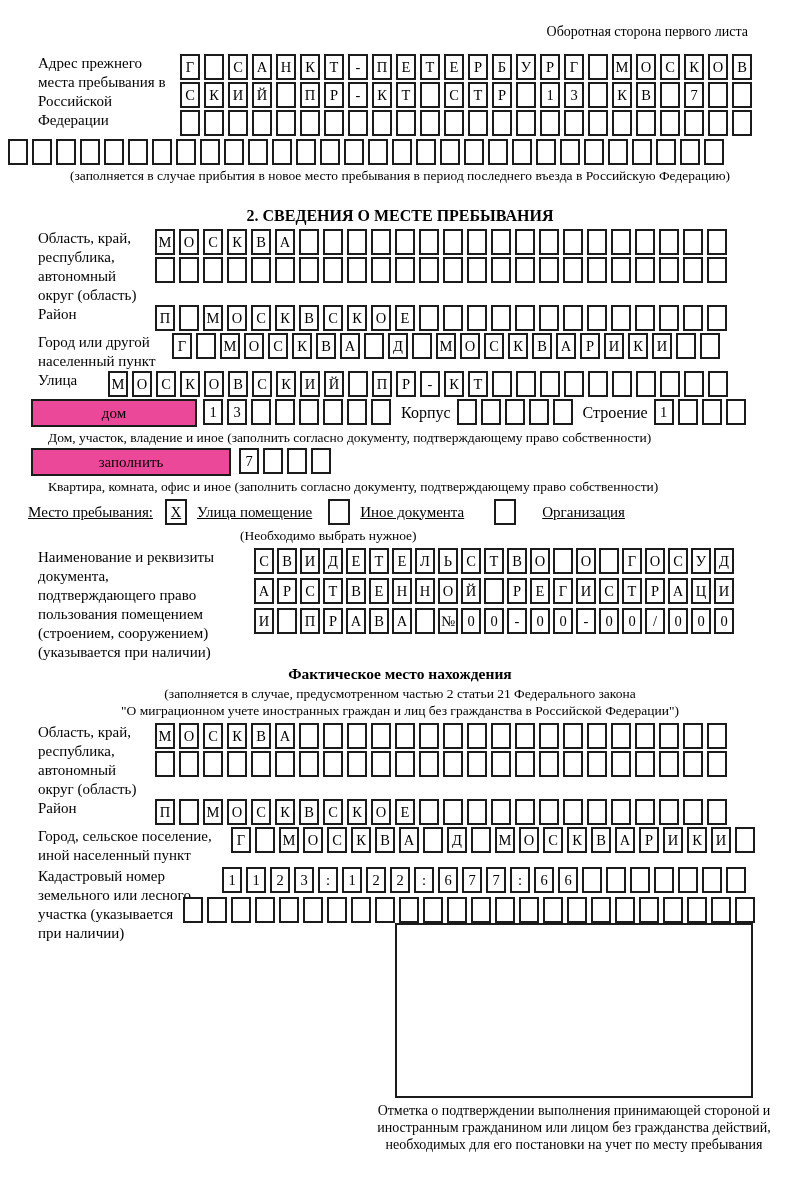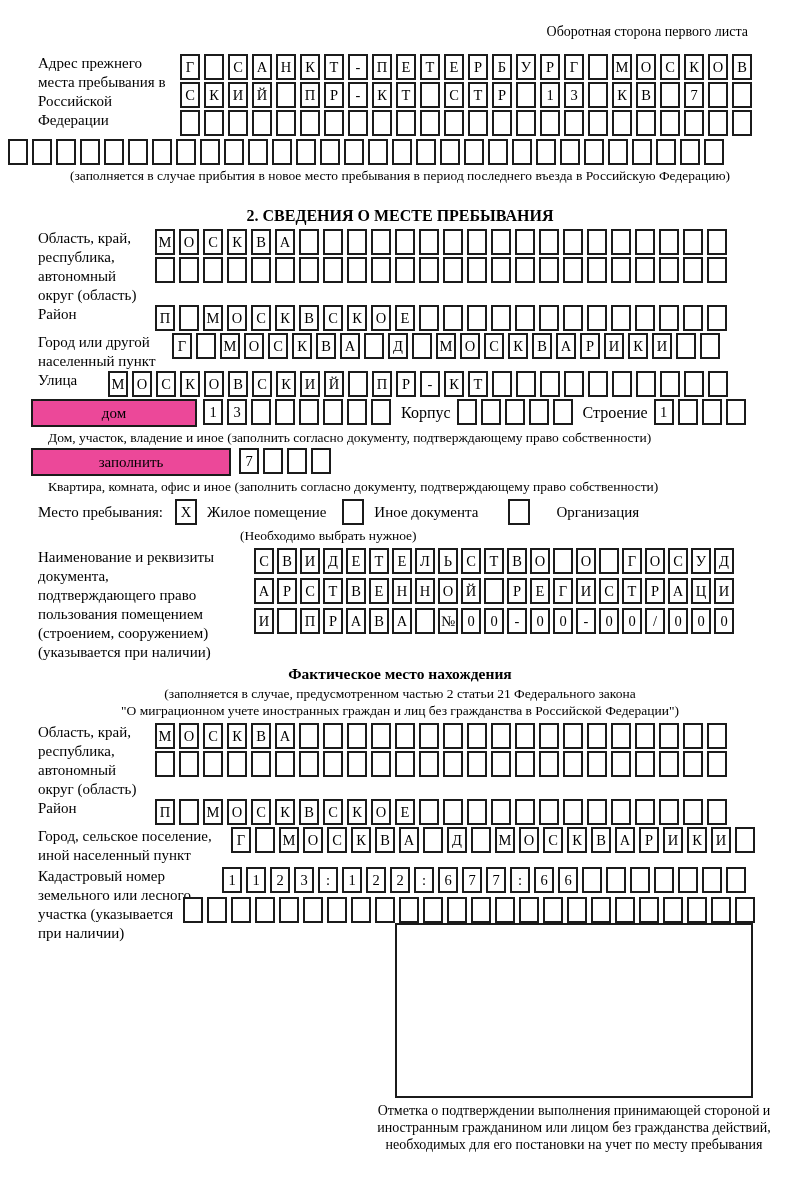--- a/index.html
+++ b/index.html
@@ -23,21 +23,21 @@
   .w216{width:216px;padding-right:30px;box-sizing:content-box;width:186px;}
   .w193{width:193px;} .w184{width:184px;padding-right:30px;box-sizing:border-box;}
   .s2regionlabel{width:117px;padding-right:14px;box-sizing:border-box;}
   .houserow{display:flex;align-items:flex-start;padding-left:31px;margin-top:2px;}
   .widebox{flex:none;box-sizing:border-box;border:2px solid #1b1b1b;height:28px;
            display:flex;align-items:center;justify-content:center;font-size:15px;background:#ec4899;}
   .housebox{width:166px;margin-right:6px;}
   .aptbox{width:200px;margin-right:8px;}
   .inline-label{flex:none;font-size:16px;line-height:28px;margin:0 6px 0 10px;}
   .leftnote{padding-left:48px;}
-  .stayrow{display:flex;align-items:center;padding-left:38px;margin-top:4px;font-size:15px;}
+  .stayrow{display:flex;align-items:center;padding-left:28px;margin-top:4px;font-size:15px;text-decoration:underline;}
   .staybox{width:22px;margin-left:12px;}
   .optlabel{margin-left:10px;}
   .gap16{margin-left:16px;} .gap30{margin-left:30px;}
   .staynote{padding-left:240px;}
   .doccells{gap:3px;}
   .rows .doccells{margin-bottom:4px;}
   .cadshift{margin-left:-39px;}
   .stampwrap{margin-left:395px;width:358px;margin-top:-20px;}
   .stampbox{height:175px;border:2px solid #1b1b1b;box-sizing:border-box;background:#fff;}
   .stampnote{width:400px;margin-left:-21px;margin-top:4px;font-size:14px;line-height:17px;text-align:center;}
@@ -354,21 +354,21 @@
         <span class="cell"></span>
         <span class="cell"></span>
         <span class="cell"></span>
       </div>
   </div>
   <div class="note leftnote">Квартира, комната, офис и иное (заполнить согласно документу, подтверждающему право собственности)</div>
 
   <div class="stayrow">
     <span>Место пребывания:</span>
     <span class="cell staybox">X</span>
-    <span class="optlabel">Жилое помещение</span>
+    <span class="optlabel">Улица помещение</span>
     <span class="cell staybox gap16"></span>
     <span class="optlabel">Иное документа</span>
     <span class="cell staybox gap30"></span>
     <span class="optlabel gap30" style="margin-left:26px">Организация</span>
   </div>
   <div class="note staynote">(Необходимо выбрать нужное)</div>
 
   <div class="field mt4">
     <div class="label w216">Наименование и реквизиты документа, подтверждающего право пользования помещением (строением, сооружением) (указывается при наличии)</div>
     <div class="rows">

